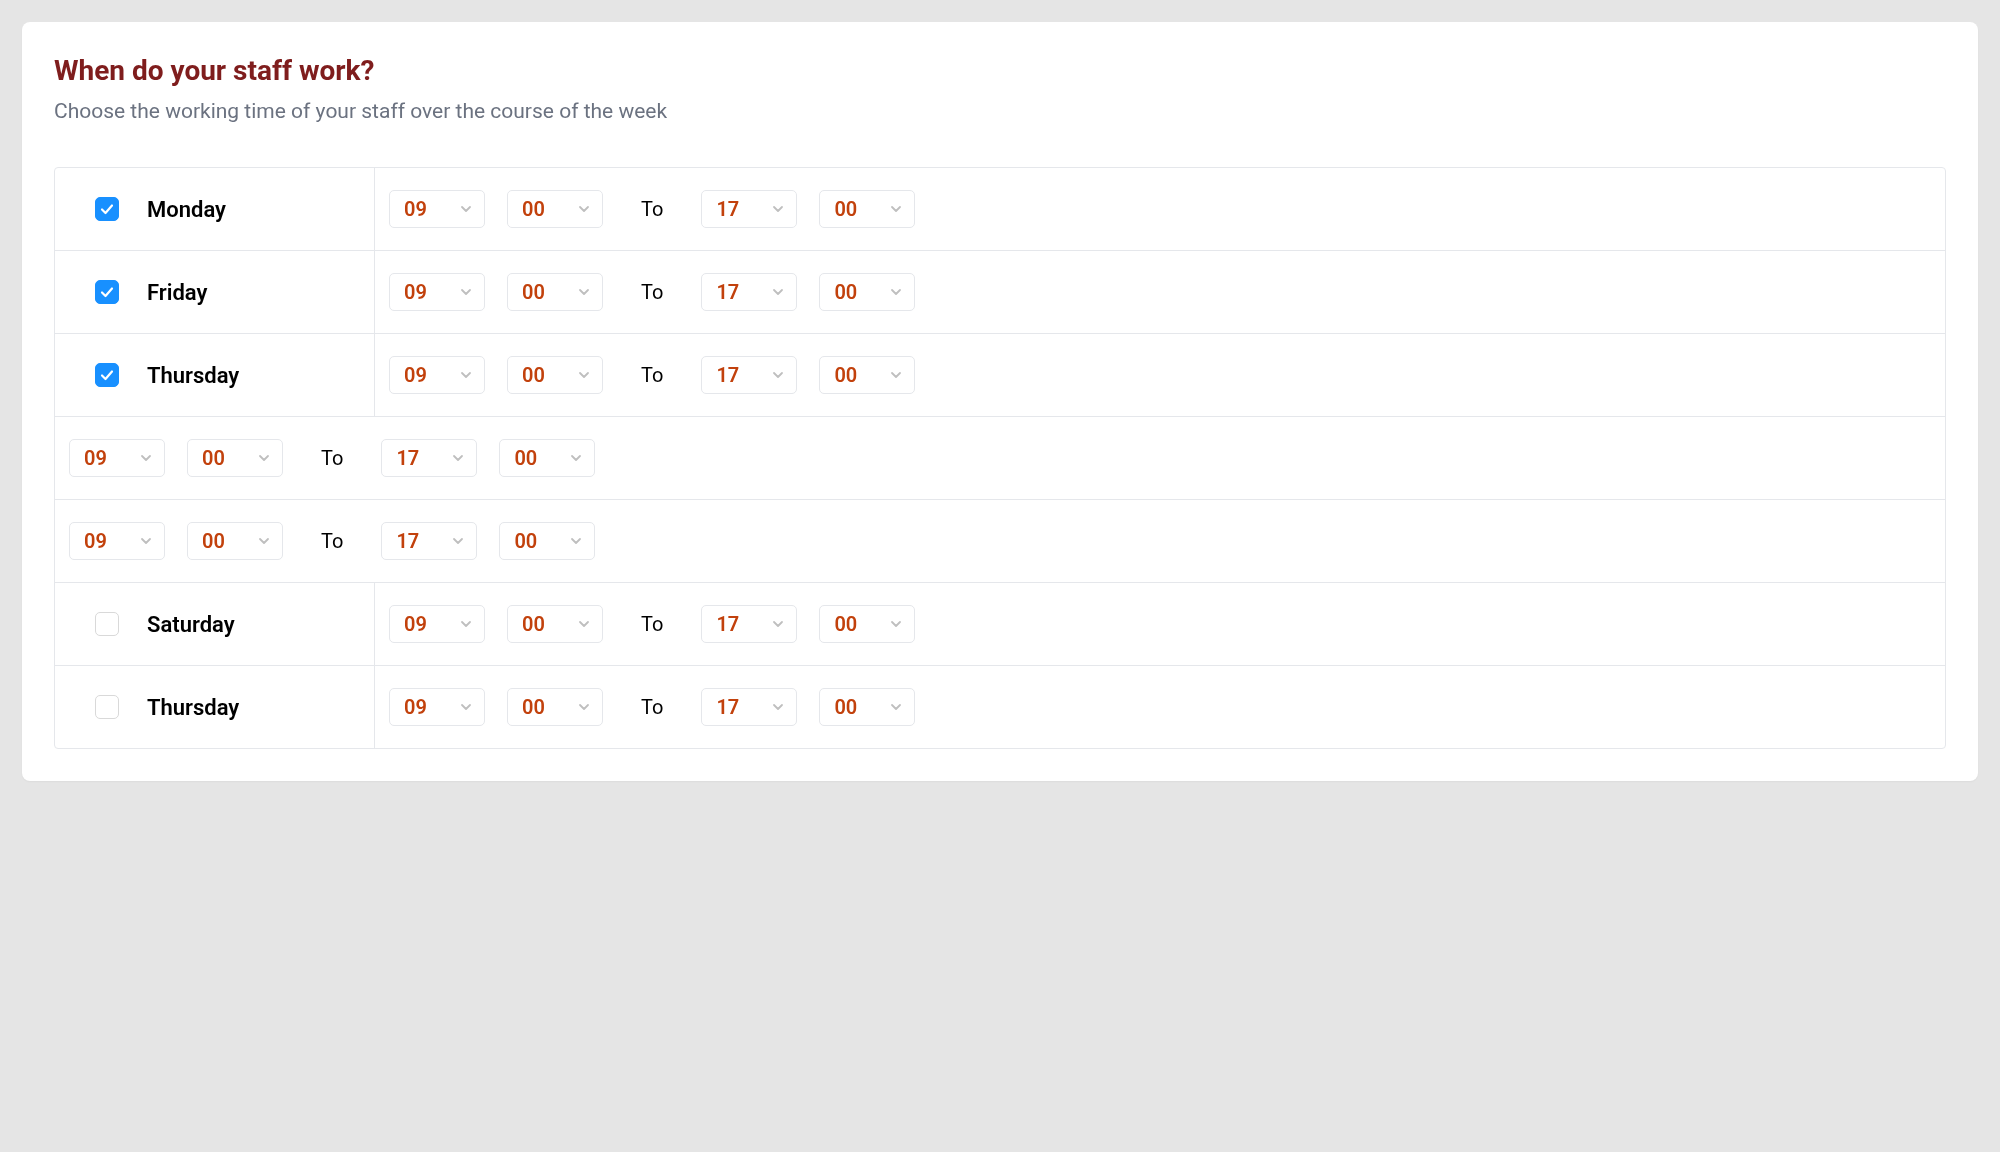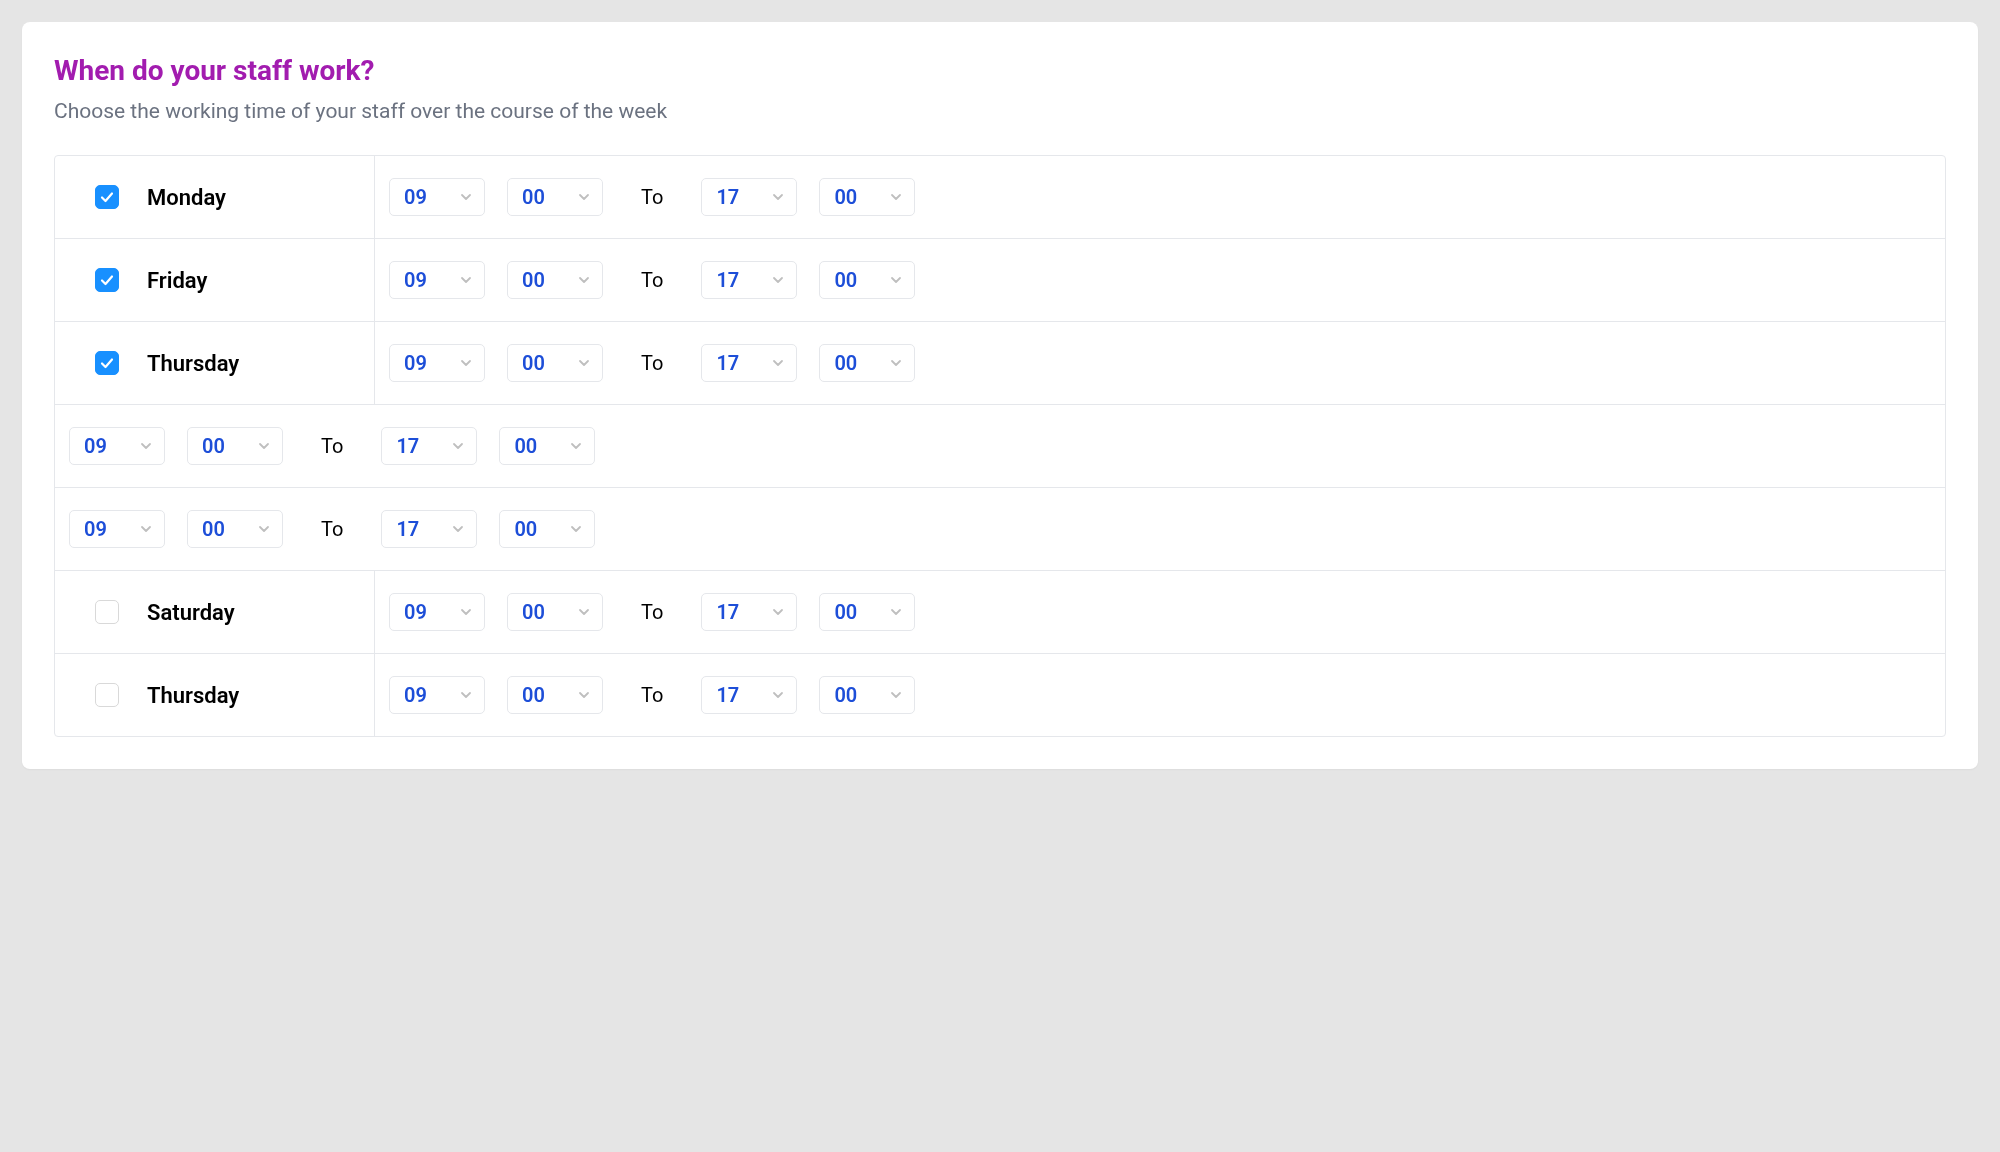--- a/index.html
+++ b/index.html
@@ -15,27 +15,27 @@
     }
     .card {
       background: #fff;
       border-radius: 8px;
       padding: 32px;
       box-shadow: 0 1px 2px rgba(0,0,0,0.04);
     }
     .title {
       font-size: 28px;
       font-weight: 700;
-      color: #a21caf;
+      color: #7f1d1d;
       margin-bottom: 12px;
     }
     .subtitle {
       font-size: 21px;
       color: #6b7280;
-      margin-bottom: 32px;
+      margin-bottom: 44px;
     }
     .schedule-grid {
       border: 1px solid #e5e7eb;
       border-radius: 4px;
       overflow: hidden;
     }
     .schedule-row {
       display: flex;
       align-items: stretch;
       border-bottom: 1px solid #e5e7eb;
@@ -92,21 +92,21 @@
       border: 1px solid #e5e7eb;
       border-radius: 5px;
       background: #fff;
       min-width: 96px;
       height: 38px;
       cursor: pointer;
     }
     .select-value {
       font-size: 20px;
       font-weight: 600;
-      color: #1d4ed8;
+      color: #c2410c;
     }
     .chevron {
       width: 16px;
       height: 16px;
       display: inline-flex;
       align-items: center;
       justify-content: center;
       color: #bfbfbf;
       margin-left: 10px;
     }

